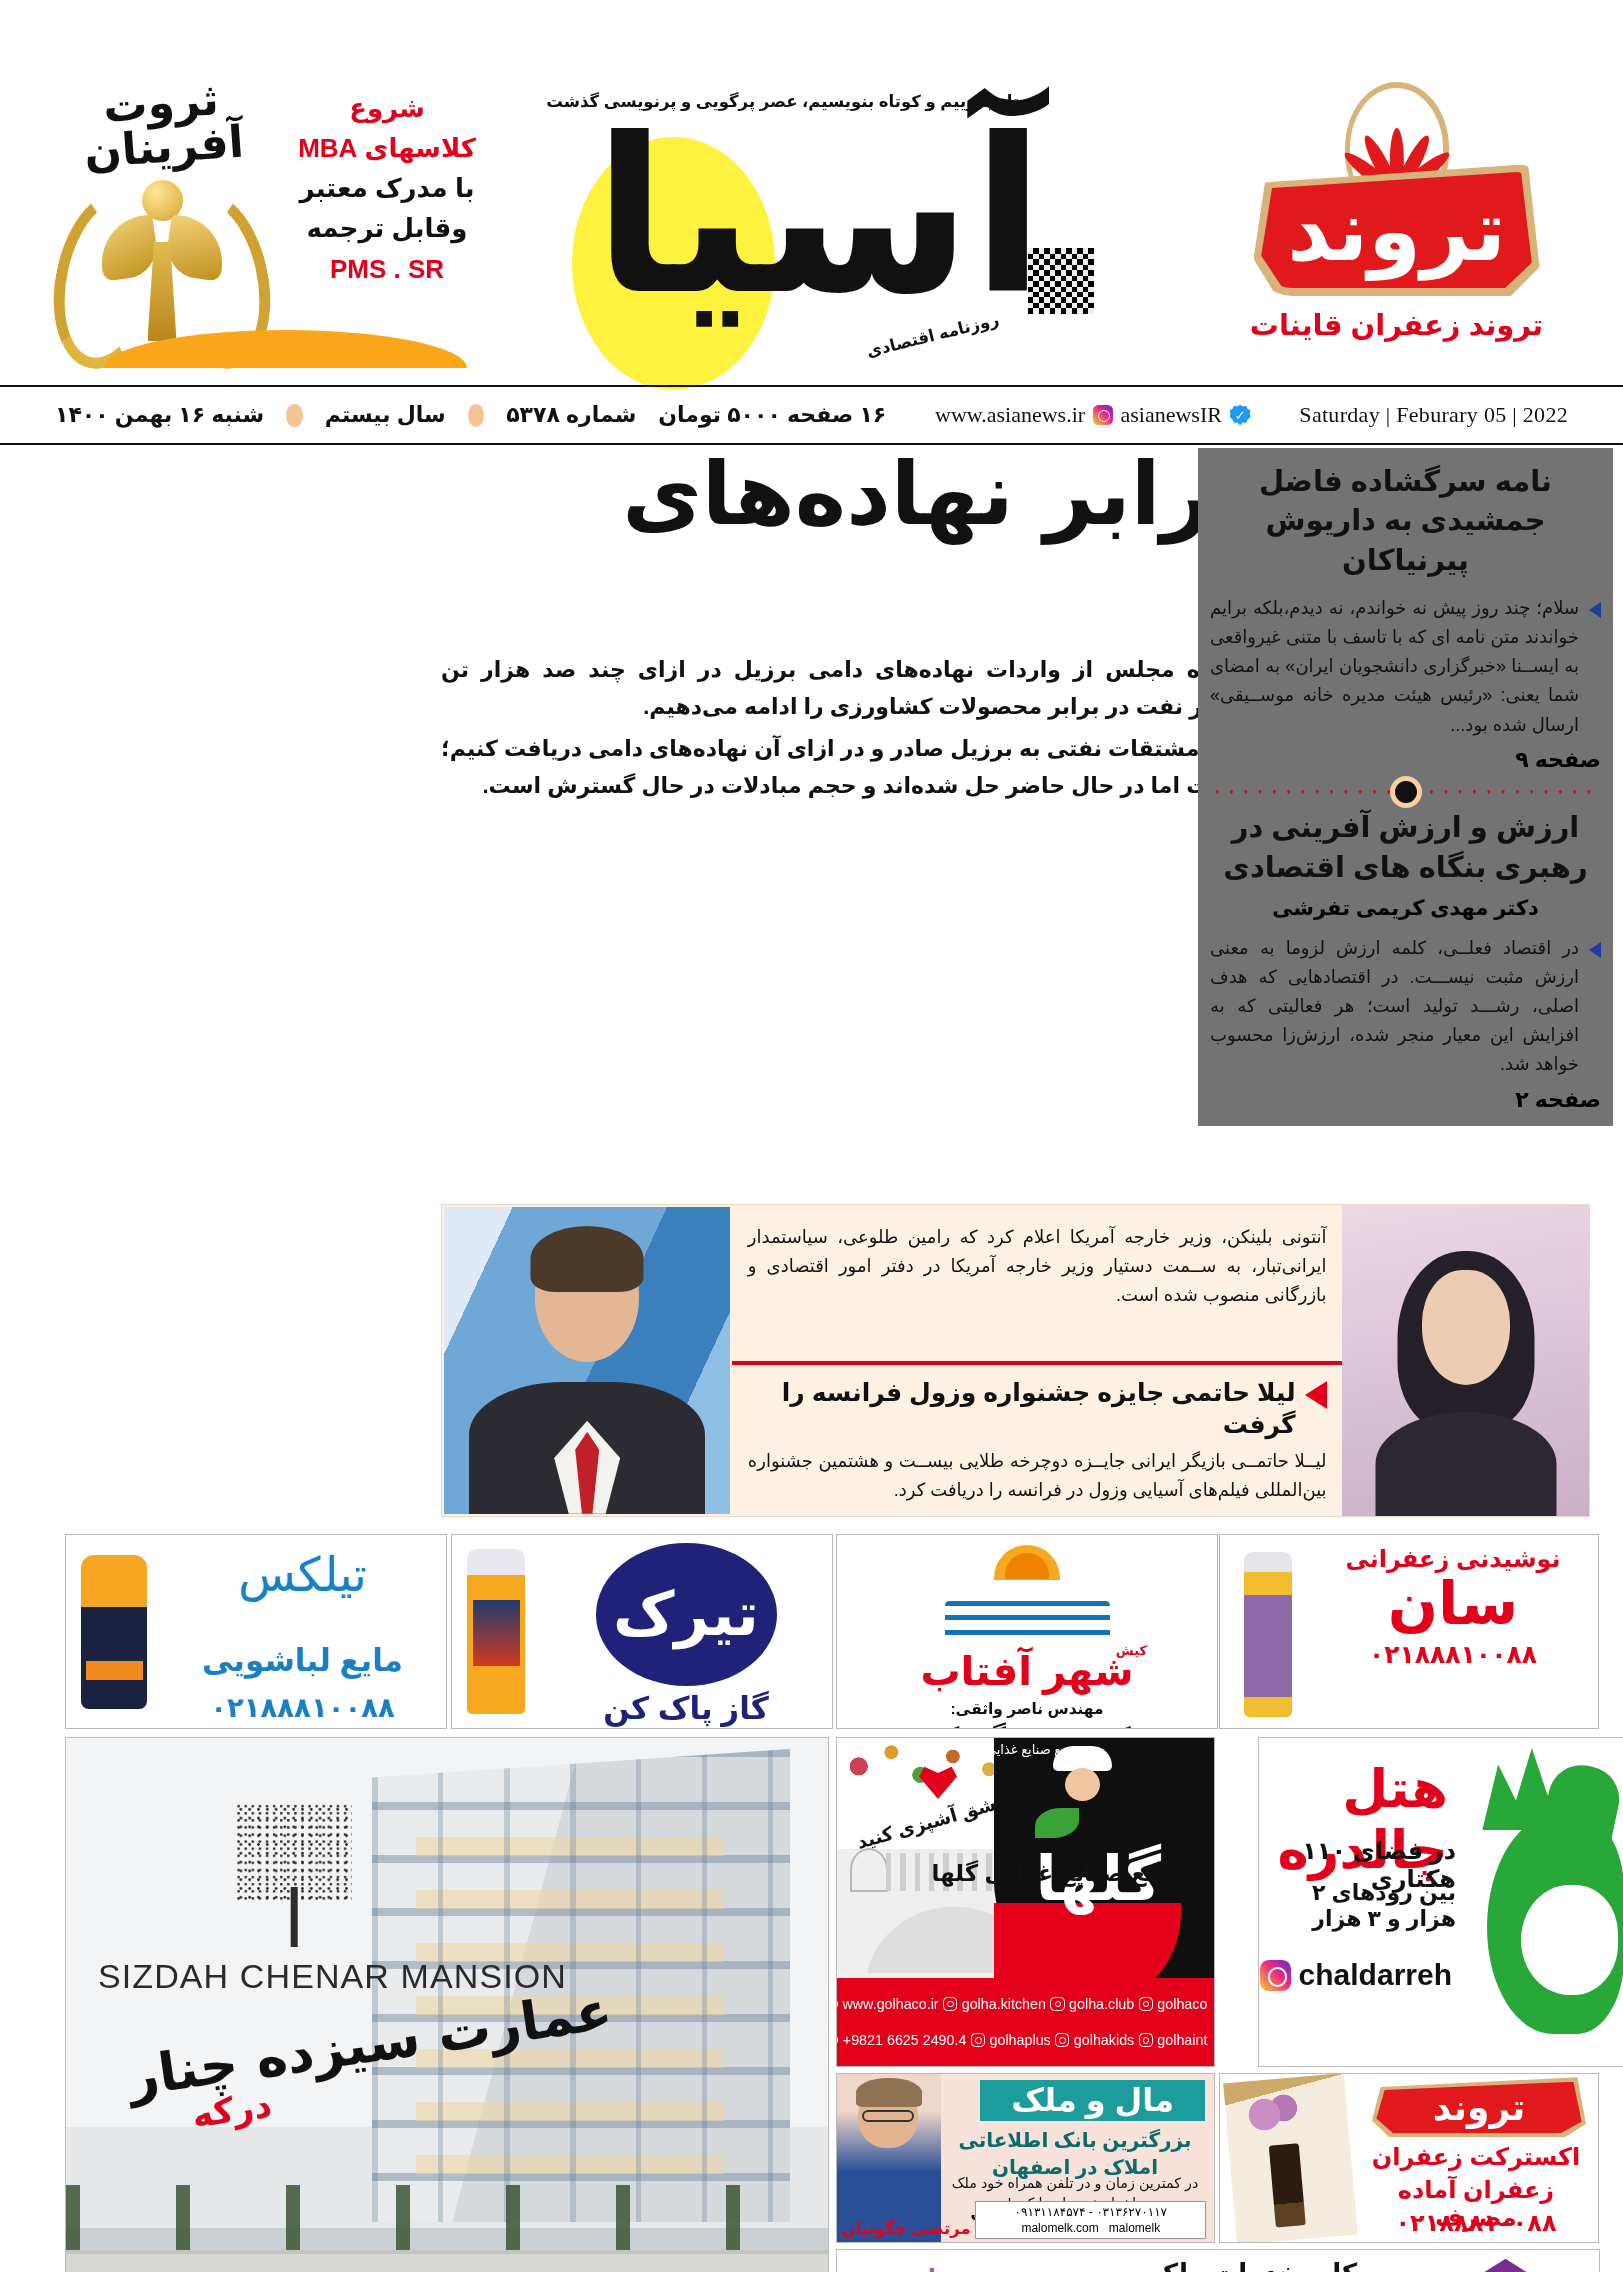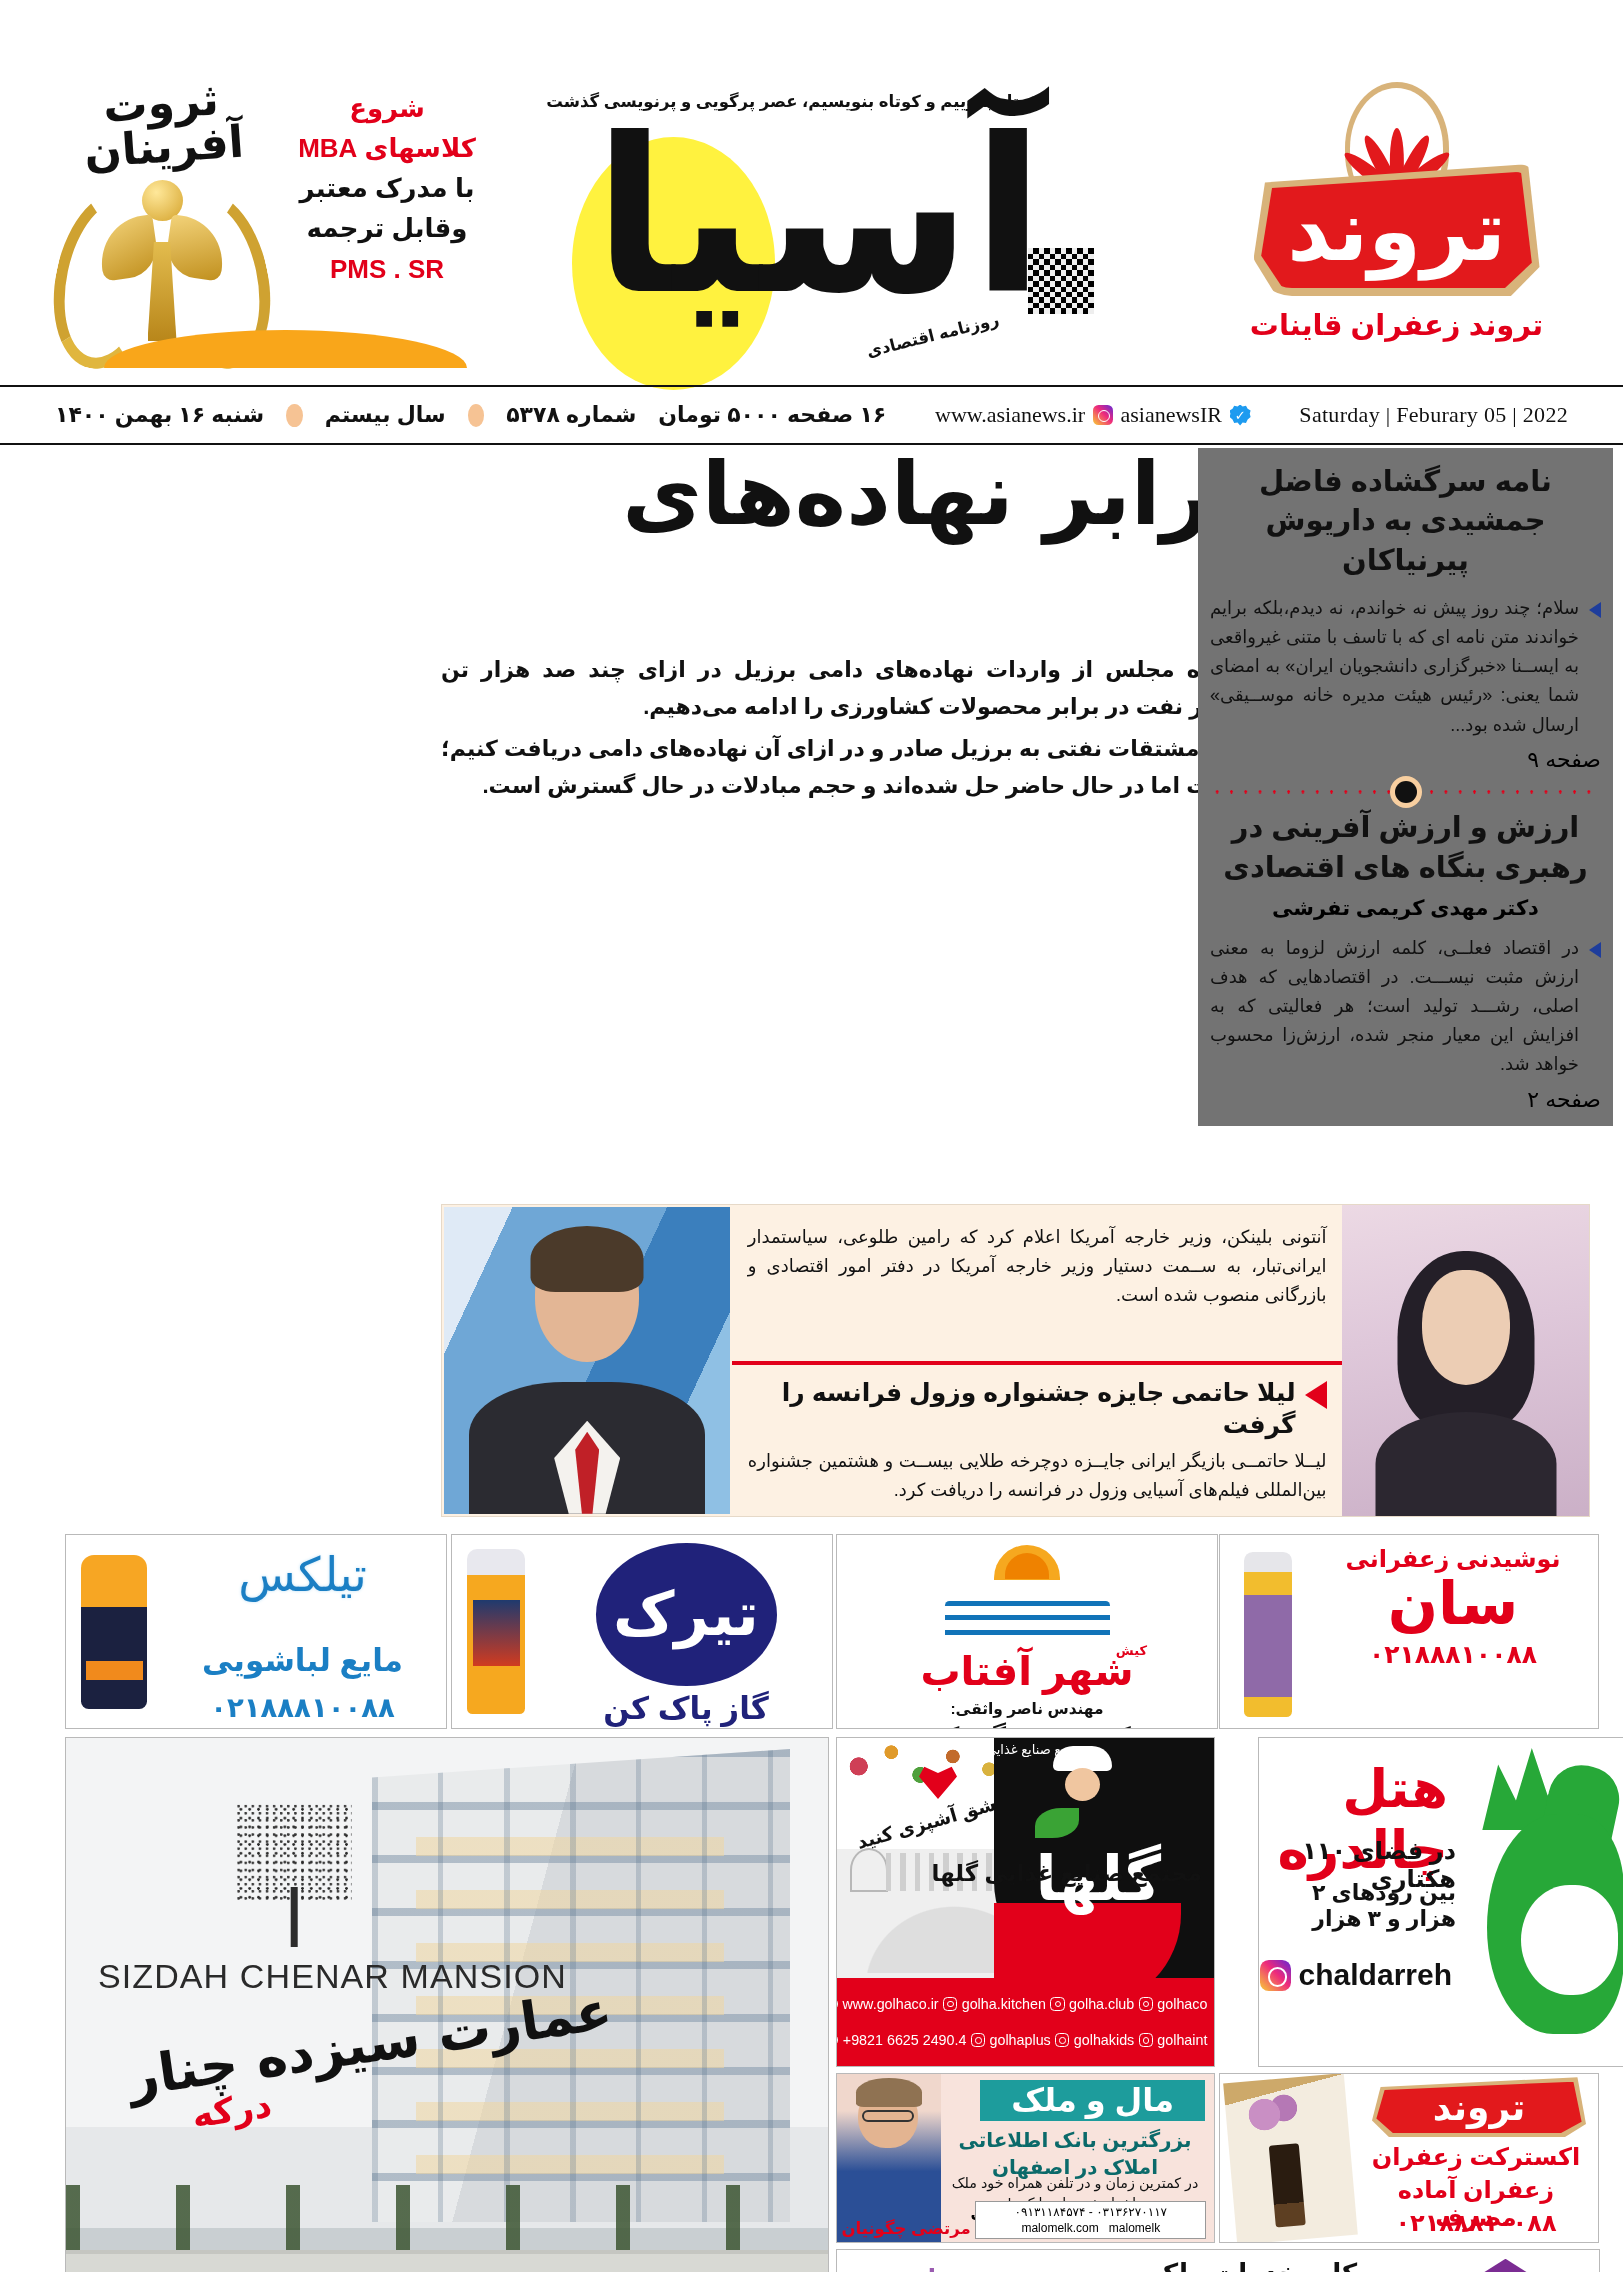--- a/index.html
+++ b/index.html
@@ -115,21 +115,21 @@
 
   
   .sidebar { position:absolute; left:1198px; top:0; width:415px; background:#737373;
       padding:14.3px 12px 13px; }
   .sb-title { font-size:29px; font-weight:bold; line-height:1.35; text-align:center; color:#111; }
   .sb-body { font-size:18px; line-height:1.62; color:#111; text-align:justify; margin-top:14.3px;
       position:relative; padding-right:22px; }
   .sb-body::before { content:""; position:absolute; right:0; top:7.7px;
       border-top:8.8px solid transparent; border-bottom:8.8px solid transparent;
       border-right:12px solid #1e3d9c; }
-  .sb-page { font-size:22px; font-weight:normal; margin-top:7.7px; text-align:right; }
+  .sb-page { font-size:22px; font-weight:bold; margin-top:7.7px; text-align:right; }
   .sb-div { margin:12px 0 10px; height:13px; position:relative; }
   .sb-div-line { position:absolute; top:5px; left:0; right:0; height:3.3px;
       background-image:radial-gradient(circle, #e2001a 1.4px, transparent 1.6px);
       background-size:14.3px 3.3px; }
   .sb-div-dot { position:absolute; left:50%; top:-4.4px; transform:translateX(-50%);
       width:22px; height:22px; border-radius:50%; background:#111;
       box-shadow:0 0 0 5px #f8cfa0; }
   .sb-author { font-size:21px; font-weight:bold; text-align:center; margin-top:8.8px; }
 
   

